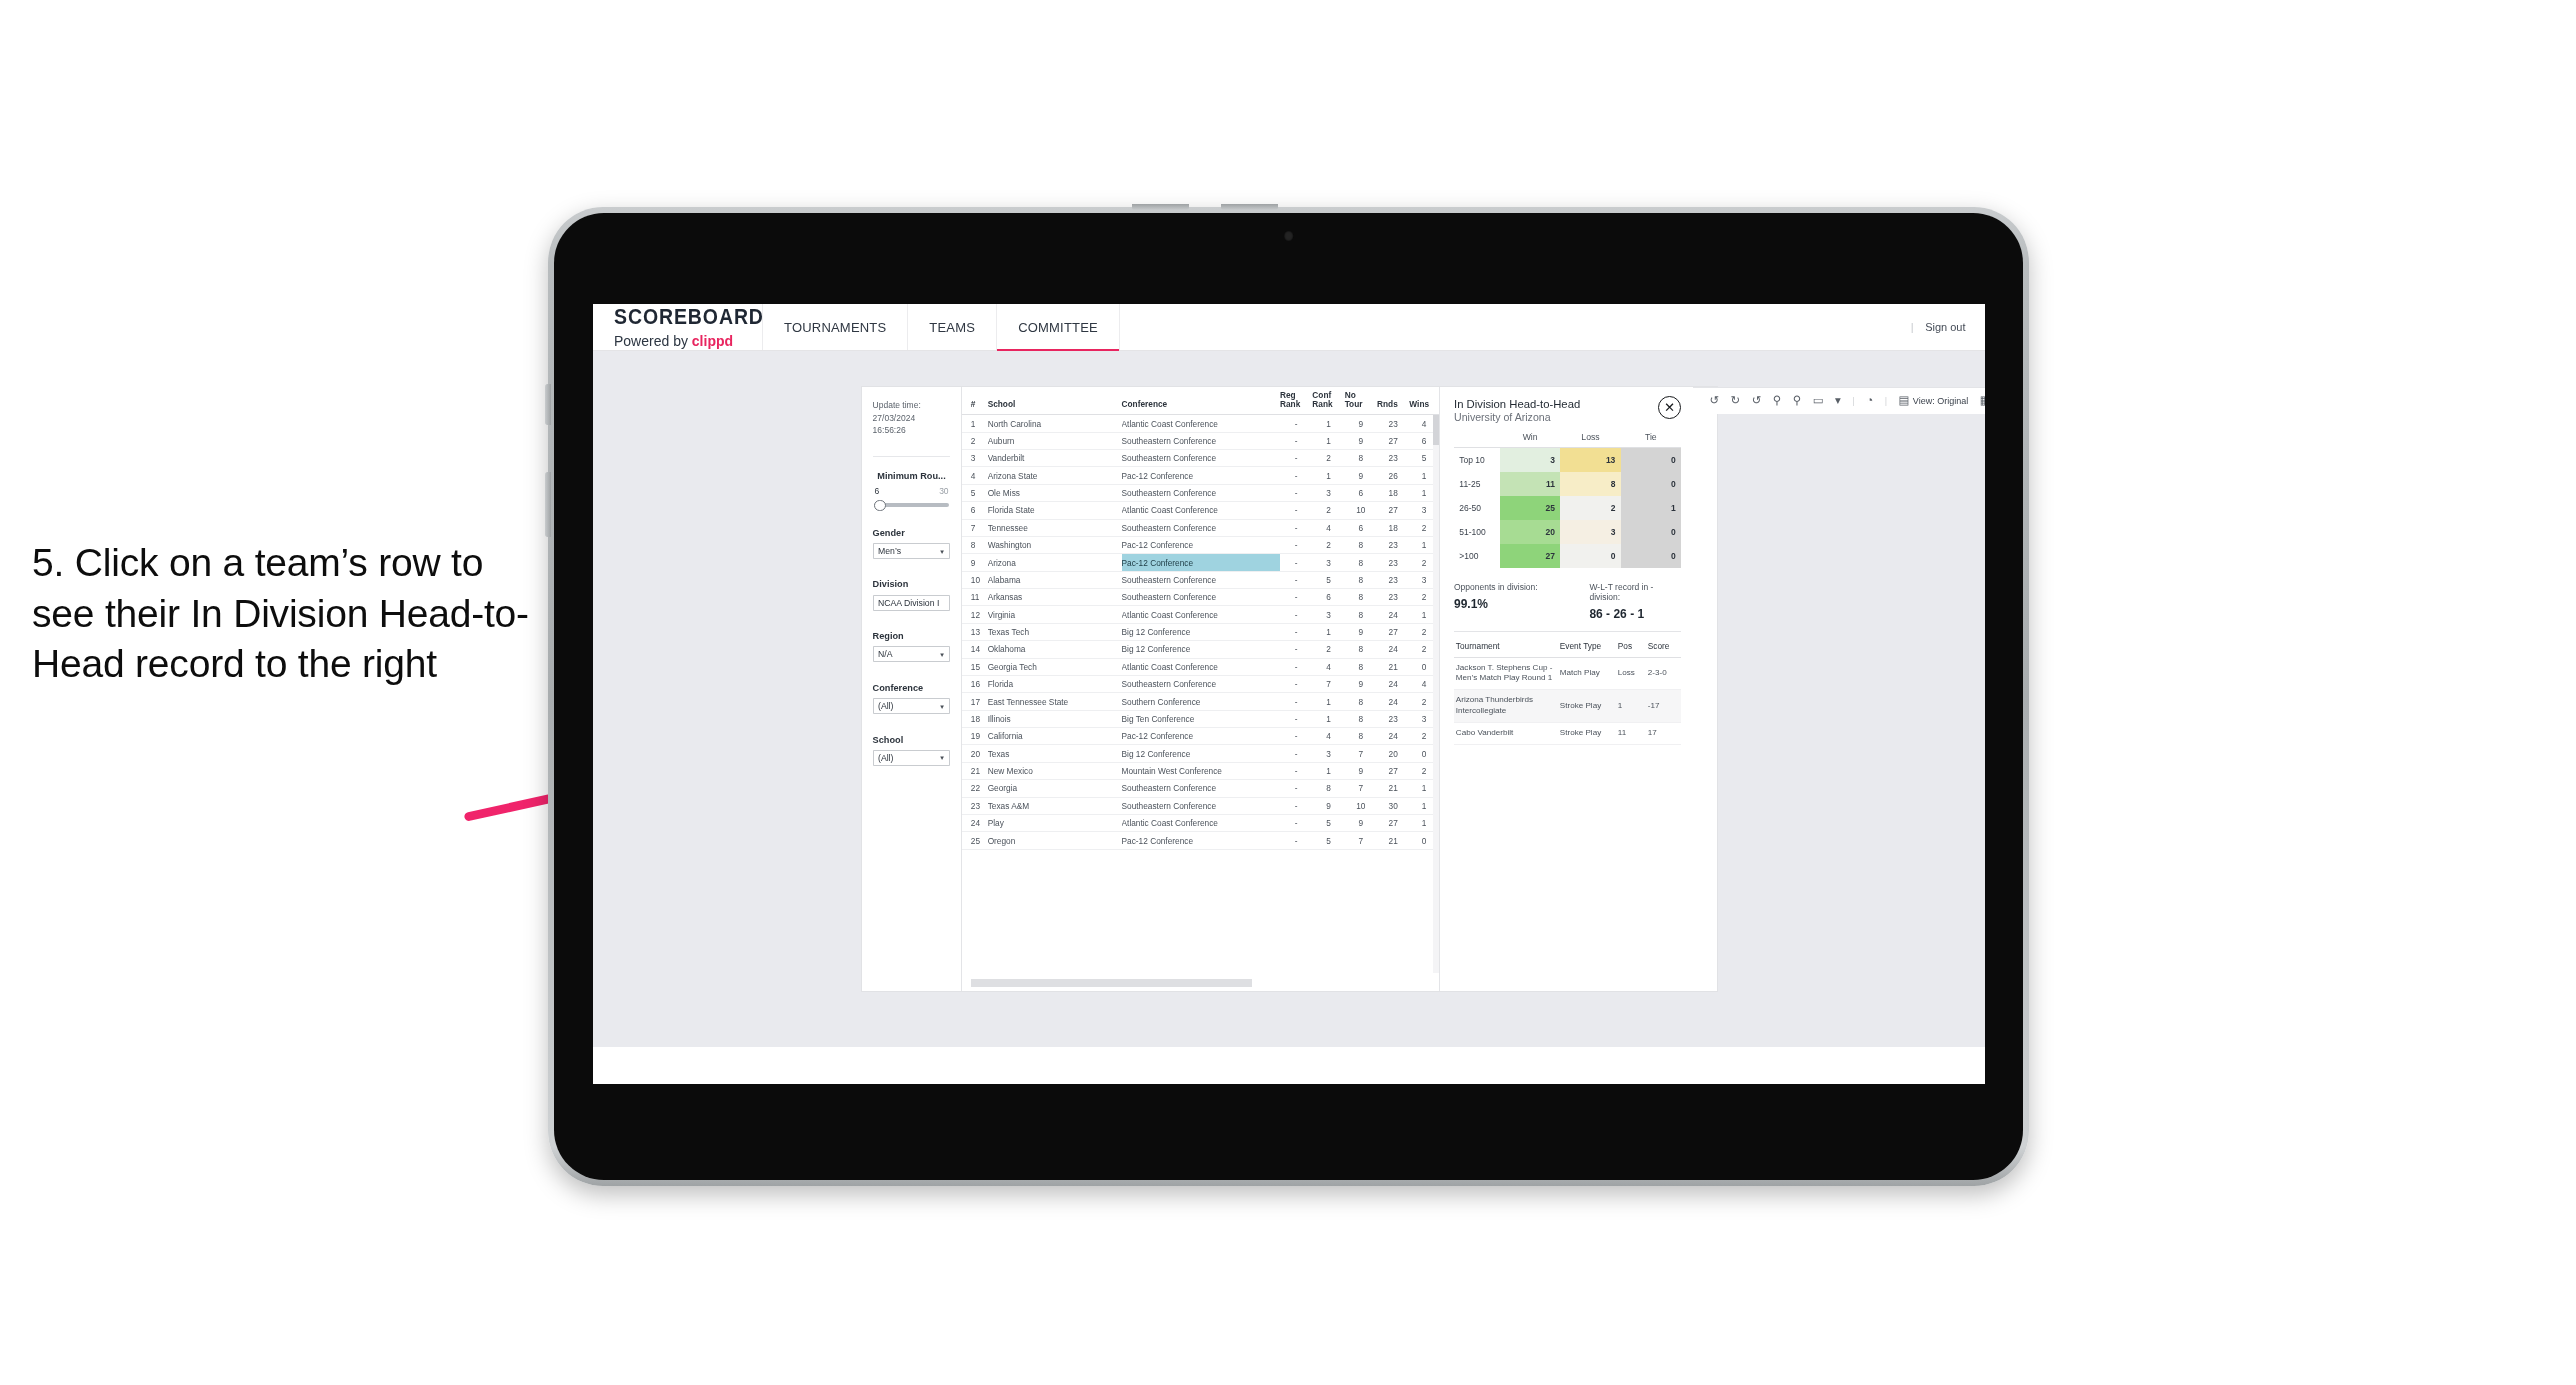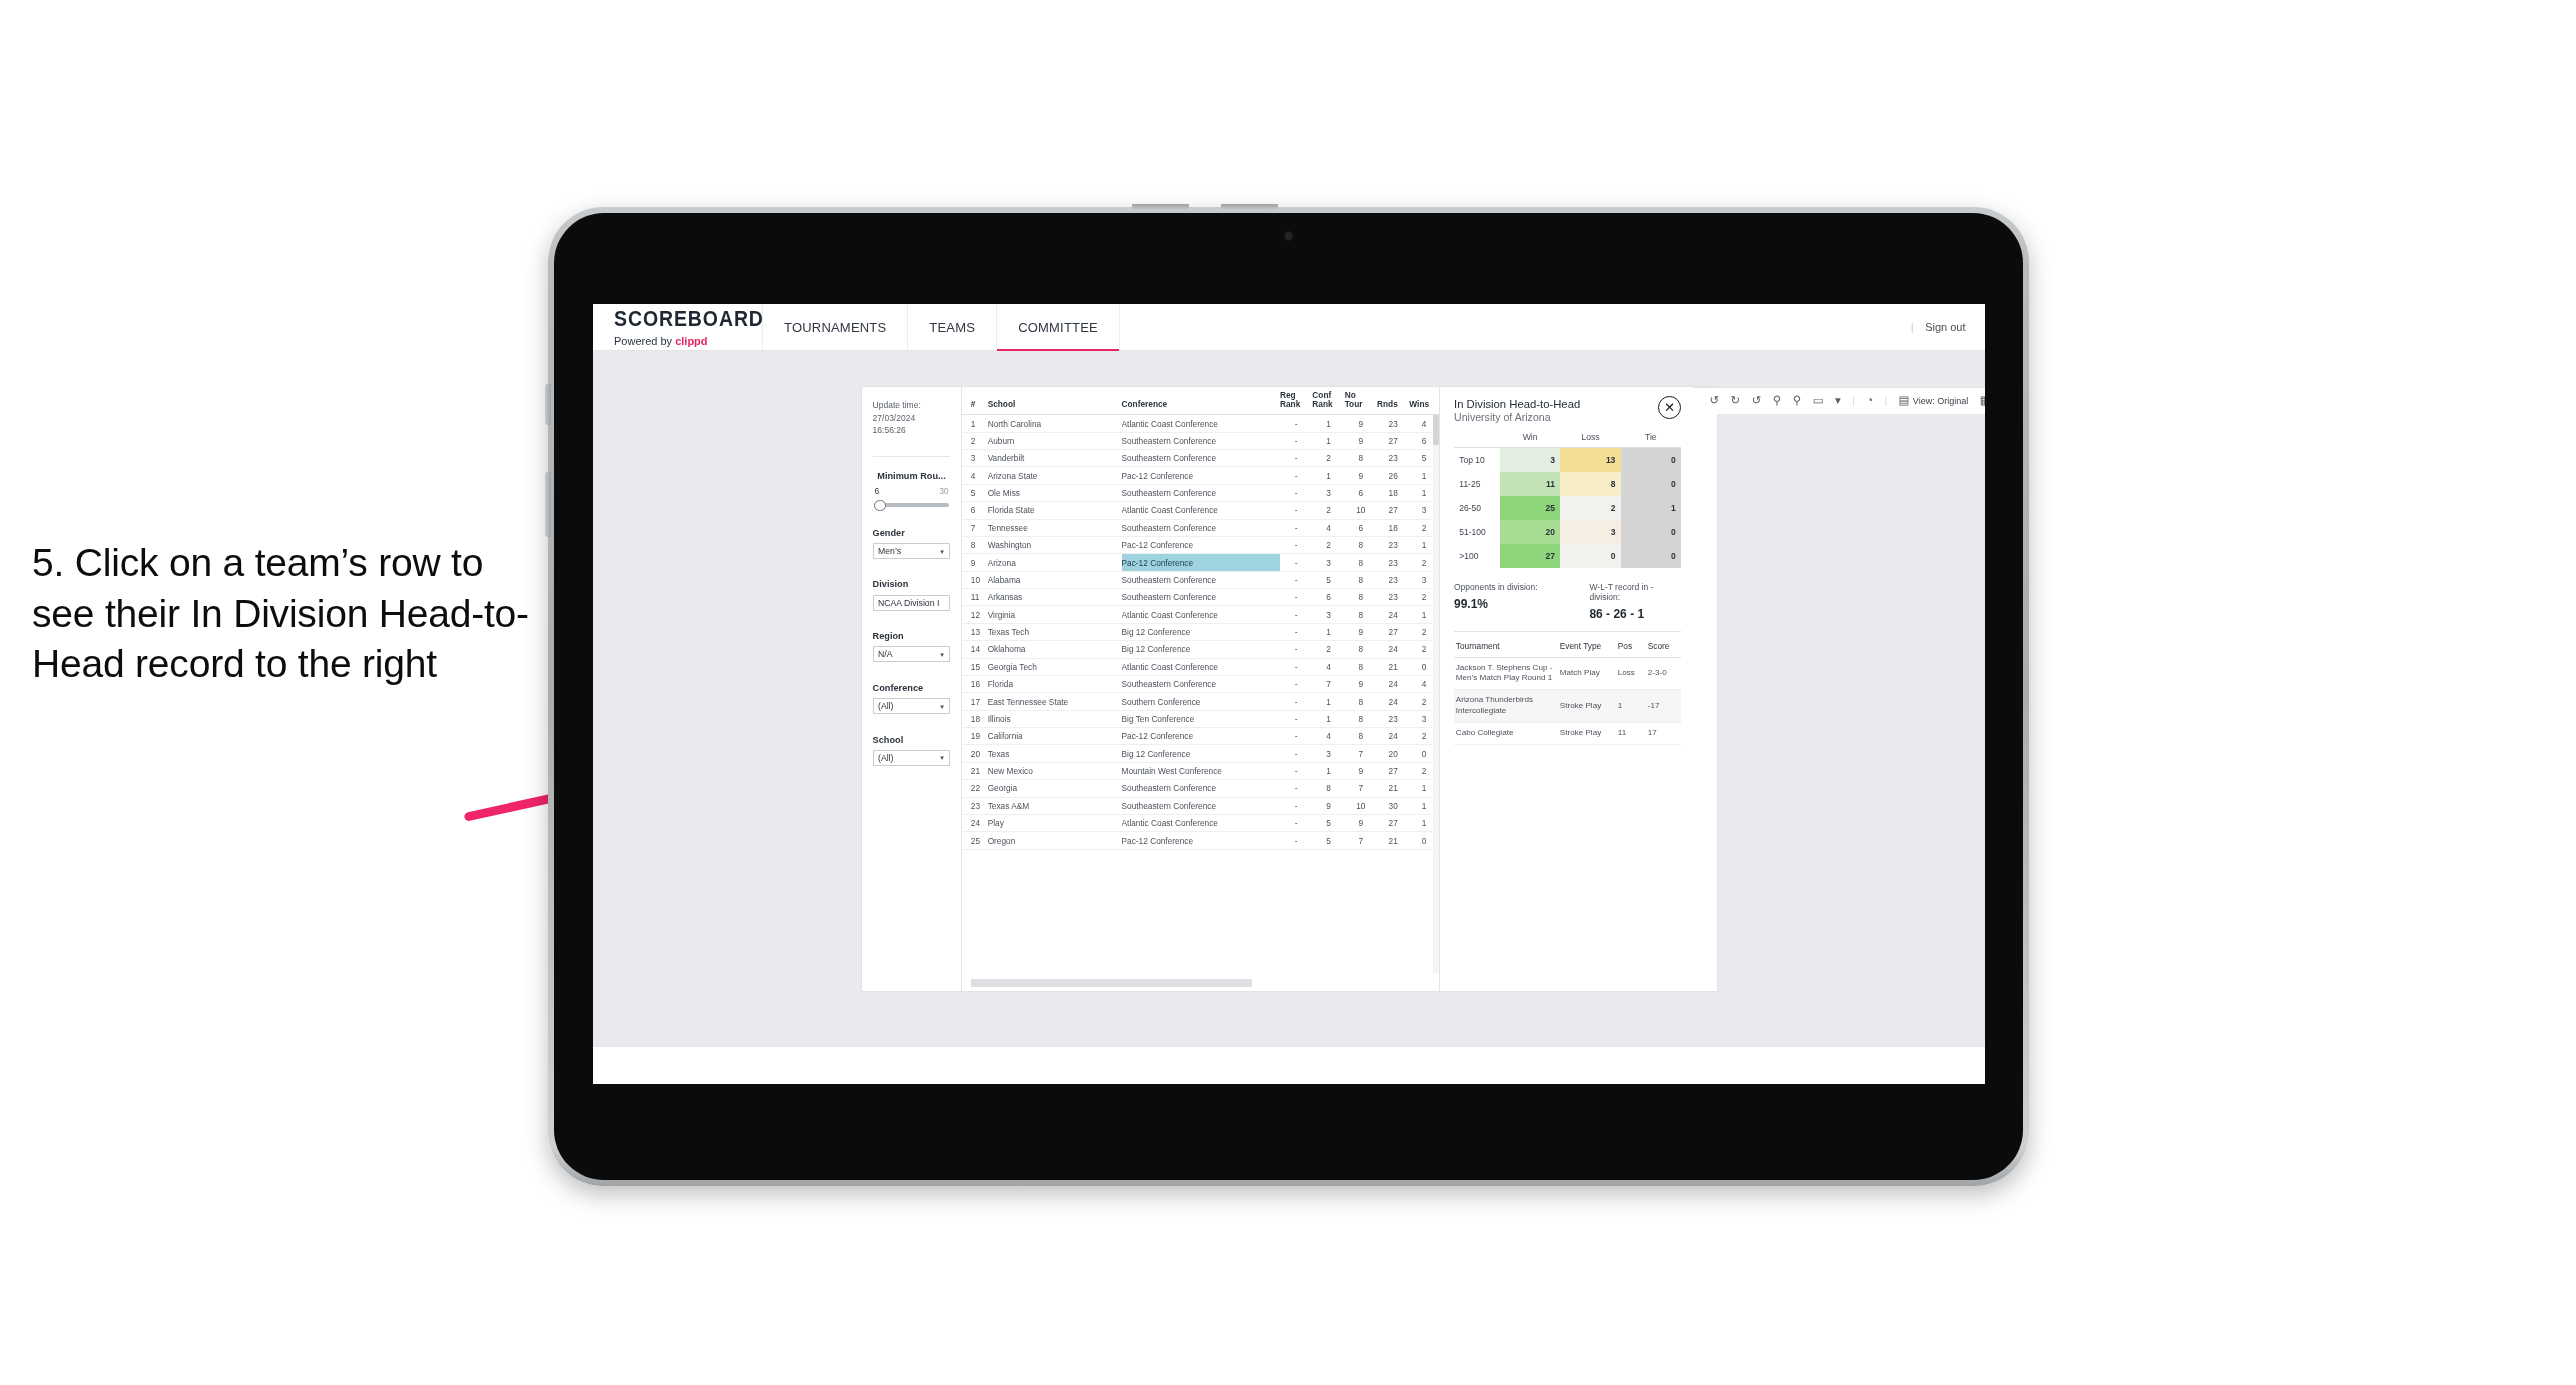--- a/index.html
+++ b/index.html
@@ -75,21 +75,21 @@
   }
   .brand {
     width: 170px; display:flex; flex-direction:column; justify-content:center;
     padding-left: 21px; border-right:0.9px solid #ececee;
   }
   .brand-title {
     font-size: 19.5px; font-weight: 800; letter-spacing: 0.9px;
     color:#1f2733; font-family:"Liberation Sans", sans-serif;
     transform: scaleY(1.12); transform-origin: left center;
   }
-  .brand-sub { font-size: 11px; color:#2c3541; margin-top: 4.4px; }
+  .brand-sub { font-size: 14px; color:#2c3541; margin-top: 4.4px; }
   .brand-sub b { color:#e8255f; font-weight:700; }
 
   .topnav { display:flex; align-items:stretch; }
   .topnav-item {
     position:relative; display:flex; align-items:center; justify-content:center;
     padding: 0 21px; font-size: 13px; color:#2f3742; letter-spacing:0.2px;
     border-right:0.9px solid #ececee; cursor:pointer; white-space:nowrap;
   }
   .topnav-item.active::after {
     content:""; position:absolute; left:0; right:0; bottom:-0.9px; height:2.2px; background:#e8255f;
@@ -724,21 +724,21 @@
                           <td class="t-pos">Loss</td>
                           <td class="t-score">2-3-0</td>
                         </tr>
                         <tr class="alt">
                           <td class="t-name">Arizona Thunderbirds Intercollegiate</td>
                           <td class="t-type">Stroke Play</td>
                           <td class="t-pos">1</td>
                           <td class="t-score">-17</td>
                         </tr>
                         <tr>
-                          <td class="t-name">Cabo Collegiate</td>
+                          <td class="t-name">Cabo Vanderbilt</td>
                           <td class="t-type">Stroke Play</td>
                           <td class="t-pos">11</td>
                           <td class="t-score">17</td>
                         </tr>
                       </tbody>
                   </table>
                 </div>
               </div>
 
             </div>

